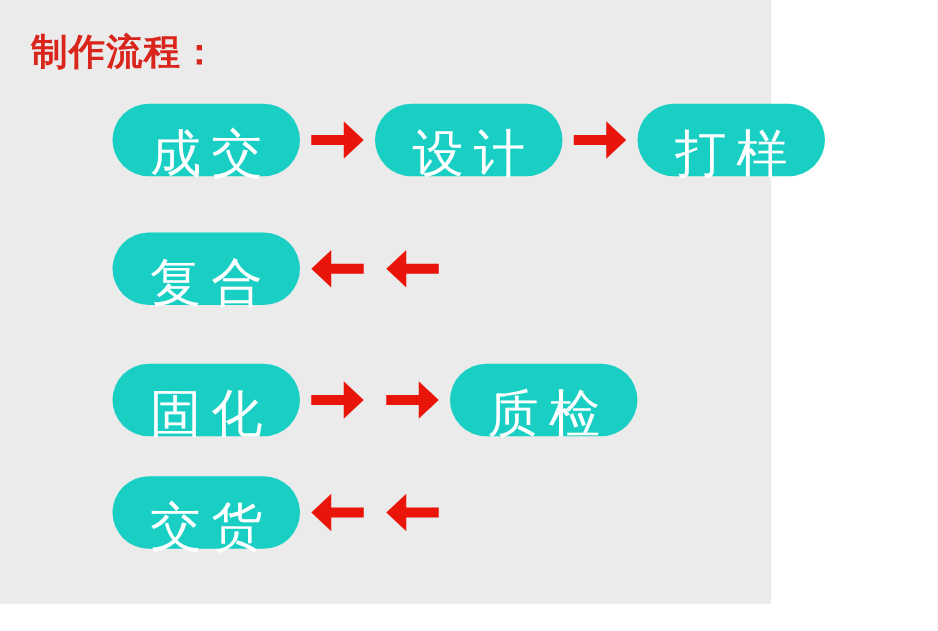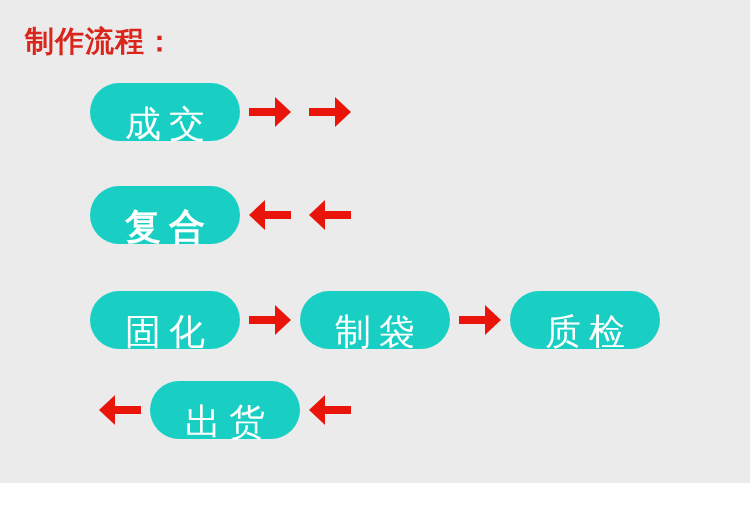--- a/index.html
+++ b/index.html
@@ -10,21 +10,21 @@
   .stage {
     position: relative;
     width: 750px;
     height: 505px;
     background: var(--canvas, #ffffff);
     overflow: hidden;
   }
   .gray-panel {
     position: absolute;
     left: 0; top: 0;
-    width: 750px;
+    width: 617px;
     height: 483px;
     background: var(--background, #ebebeb);
   }
   .title {
     padding-top: 26px;
     margin-left: 25px;
     font-size: 29px;
     line-height: 30px;
     font-weight: bold;
     letter-spacing: 1px;
@@ -32,36 +32,36 @@
   }
   .rows {
     padding-left: 90px;
   }
   .flow-row {
     display: flex;
     align-items: center;
     height: 58px;
   }
   .flow-row.r1 { margin-top: 27px; }
-  .flow-row.r2 { margin-top: 45px; font-weight: bold; }
+  .flow-row.r2 { margin-top: 45px; }
   .flow-row.r3 { margin-top: 47px; }
   .flow-row.r4 { margin-top: 32px; }
   .pill {
     width: 150px;
     height: 58px;
     background: var(--pill, #19cfc4);
     border-radius: 29px;
     display: flex;
     align-items: center;
     justify-content: center;
     flex: 0 0 auto;
   }
   .pill-label {
     color: var(--pill-text, #ffffff);
-    font-size: 36px;
+    font-size: 41px;
     line-height: 1;
     letter-spacing: 8px;
     padding-left: 8px;
     white-space: nowrap;
     margin-top: 23px;
   }
   .arrow-box {
     width: 60px;
     flex: 0 0 auto;
     display: flex;
@@ -106,25 +106,31 @@
       <div class="flow-row r1" data-dir="right">
         <div class="pill">
           <span class="pill-label">成交</span>
         </div>
         <div class="arrow-box">
           <div class="arrow">
               <i class="bar"></i>
               <i class="head"></i>
             </div>
         </div>
+        <div class="pill">
+          <span class="pill-label">设计</span>
+        </div>
         <div class="arrow-box">
           <div class="arrow">
               <i class="bar"></i>
               <i class="head"></i>
             </div>
+        </div>
+        <div class="pill">
+          <span class="pill-label">打样</span>
         </div>
       </div>
 
       <div class="flow-row r2" data-dir="left">
         <div class="pill">
           <span class="pill-label">复合</span>
         </div>
         <div class="arrow-box">
           <div class="arrow">
               <i class="bar"></i>
@@ -142,43 +148,40 @@
       <div class="flow-row r3" data-dir="right">
         <div class="pill">
           <span class="pill-label">固化</span>
         </div>
         <div class="arrow-box">
           <div class="arrow">
               <i class="bar"></i>
               <i class="head"></i>
             </div>
         </div>
-        <div class="pill">
-          <span class="pill-label">制袋</span>
-        </div>
         <div class="arrow-box">
           <div class="arrow">
               <i class="bar"></i>
               <i class="head"></i>
             </div>
         </div>
         <div class="pill">
           <span class="pill-label">质检</span>
         </div>
       </div>
 
       <div class="flow-row r4" data-dir="left">
+        <div class="pill">
+          <span class="pill-label">交货</span>
+        </div>
         <div class="arrow-box">
           <div class="arrow">
               <i class="bar"></i>
               <i class="head"></i>
             </div>
-        </div>
-        <div class="pill">
-          <span class="pill-label">出货</span>
         </div>
         <div class="arrow-box">
           <div class="arrow">
               <i class="bar"></i>
               <i class="head"></i>
             </div>
         </div>
       </div>
 
     </div>

